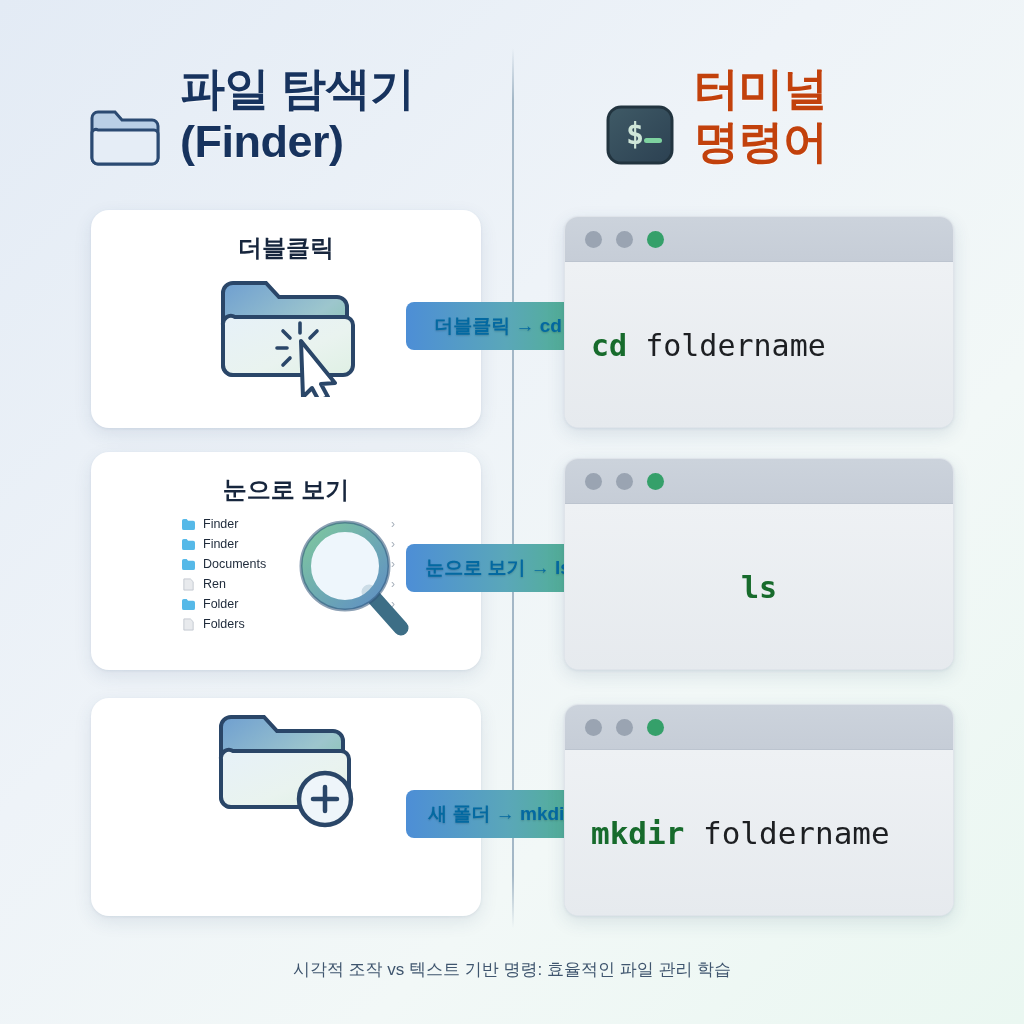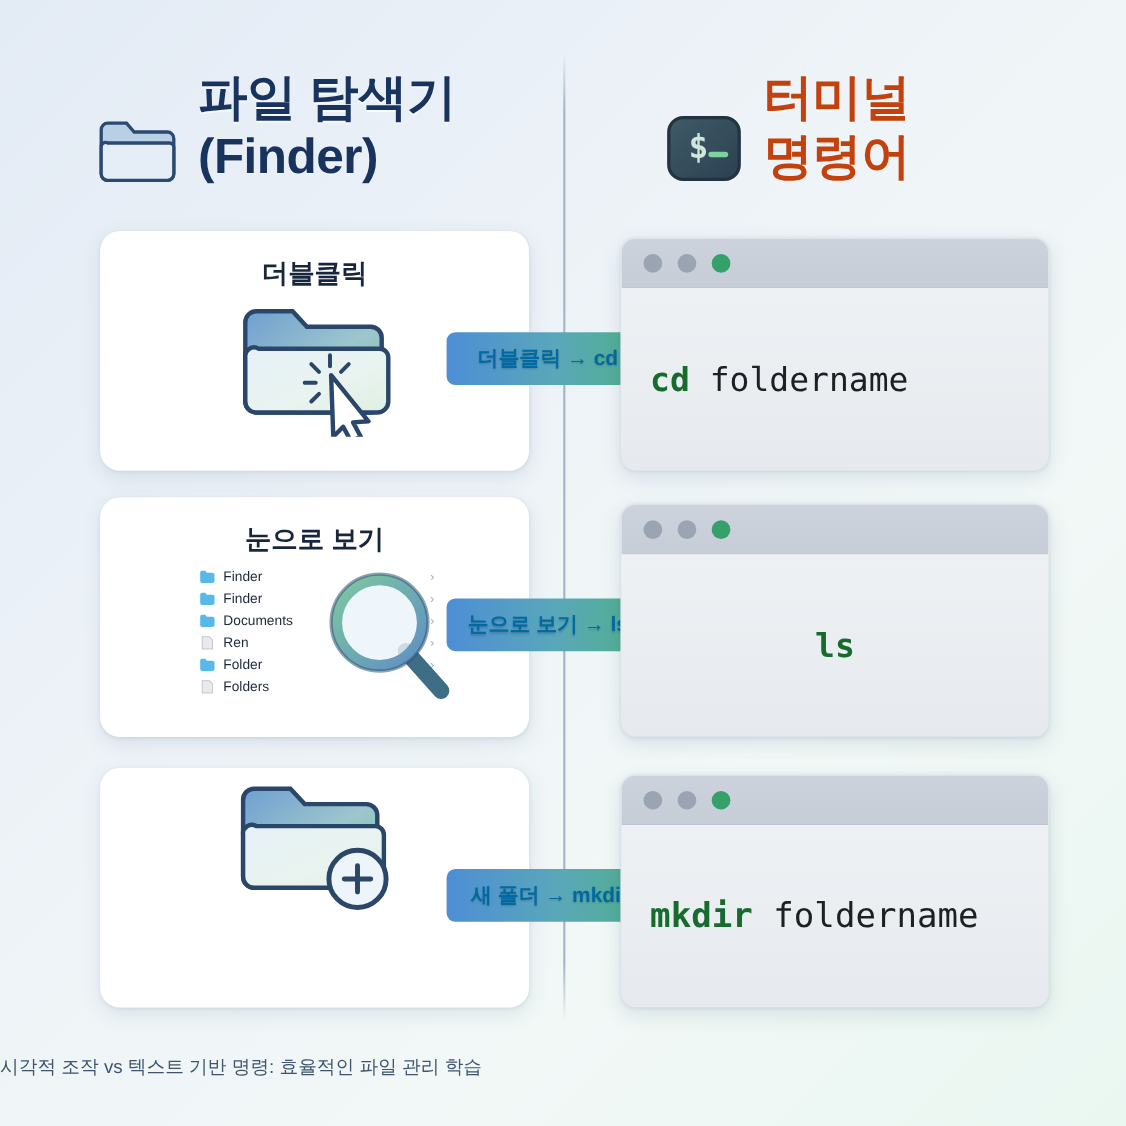--- a/index.html
+++ b/index.html
@@ -140,21 +140,21 @@
   .fl-chev { color: #a7b0bb; font-size: 12px; padding-right: 6px; }
   .magnifier {
     position: absolute; right: -16px; top: 2px;
     width: 124px; height: 124px;
     pointer-events: none;
   }
 
   
   .footer {
     position: absolute; left: 0; right: 0; top: 958px;
-    text-align: left;
+    text-align: center;
     font-size: 17px; color: #3f556e; font-weight: 500;
   }
 </style>
 </head>
 <body>
 
 <div class="stage">
 
   <svg width="0" height="0" style="position:absolute" aria-hidden="true">
     <defs>

